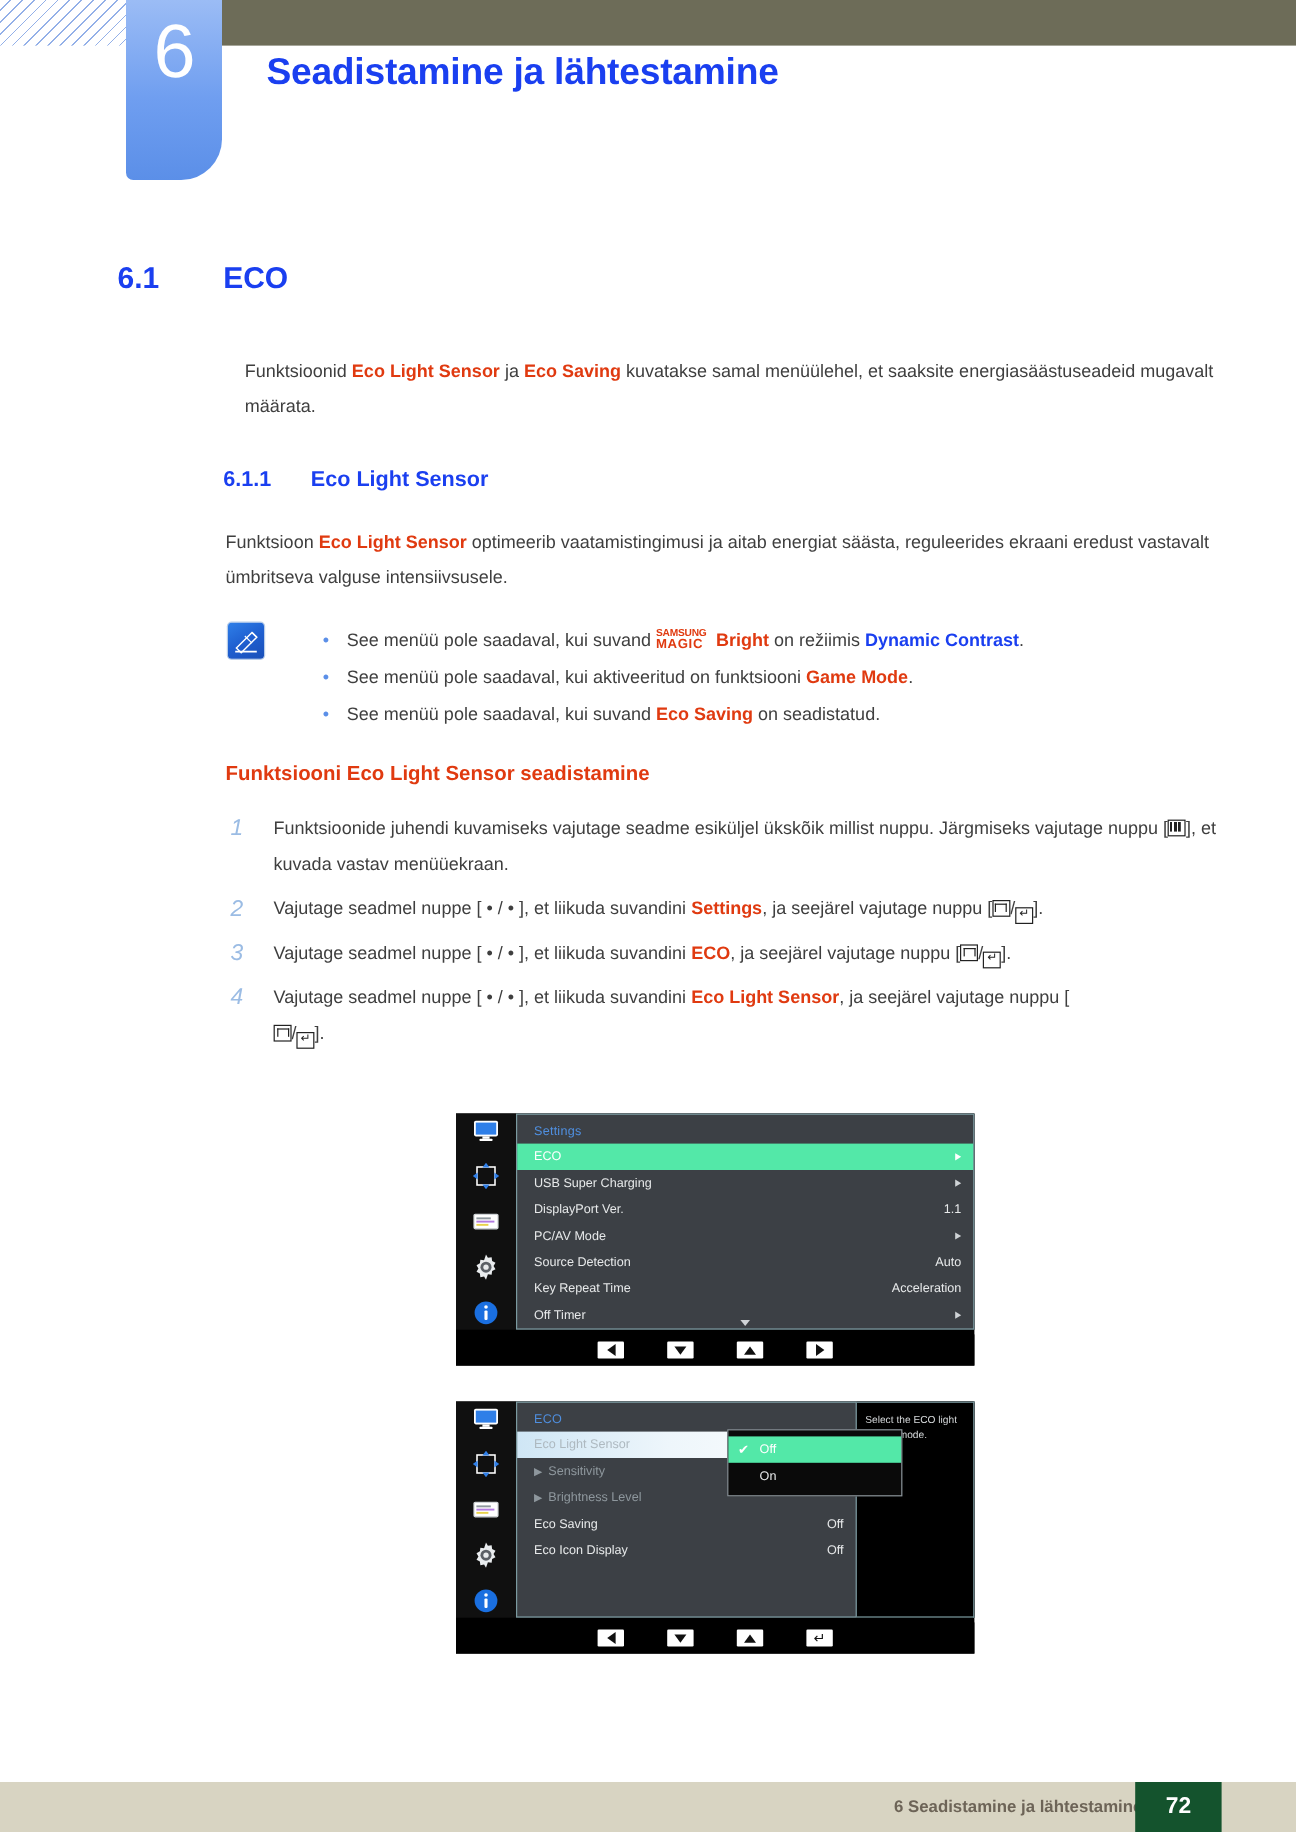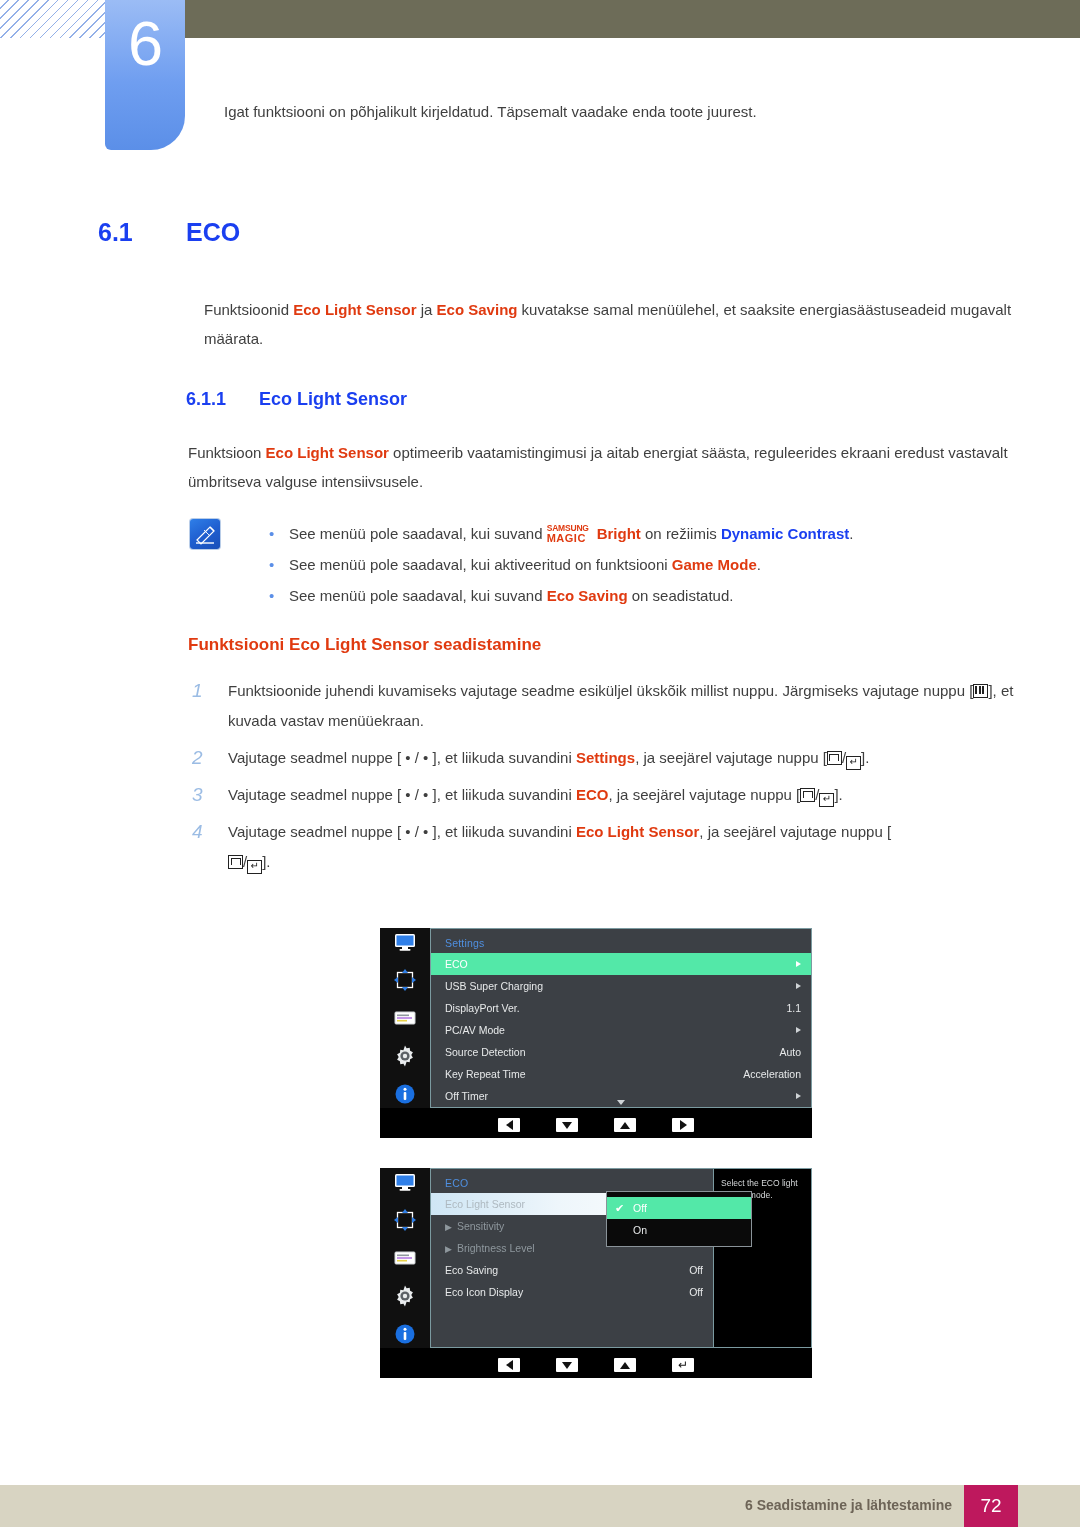--- a/index.html
+++ b/index.html
@@ -389,40 +389,40 @@
   .footer-txt {
     position: absolute;
     right: 128px; top: 12px;
     font-size: 14px;
     font-weight: bold;
     color: #6d6457;
   }
   .page-chip {
     position: absolute;
     right: 62px; top: 0;
-    width: 54px; height: 42px;
-    background: #be185d;
+    width: 72px; height: 42px;
+    background: #14532d;
     color: #ffffff;
     font-size: 19px;
-    font-weight: normal;
+    font-weight: bold;
     display: flex;
     align-items: center;
     justify-content: center;
   }
 </style>
 </head>
 <body>
 
 <div class="header-wrap">
   <div class="hatch"></div>
   <div class="khaki-bar"></div>
   <div class="chapter-tab">
     <div class="chapter-num">6</div>
   </div>
-  <div class="chapter-sub">Igat funktsiooni on põhjalikult kirjeldatud. Täpsemalt vaadake enda toote juurest.</div>
+  <div class="chapter-title">Seadistamine ja lähtestamine</div>
 </div>
 
 <div class="h1-row">
   <span class="h1-num">6.1</span>
   <span class="h1-txt">ECO</span>
 </div>
 
 <div class="body-p p1">
   <span>Funktsioonid </span><b class="red">Eco Light Sensor</b><span> ja </span><b class="red">Eco Saving</b><span> kuvatakse samal menüülehel, et saaksite energiasäästuseadeid mugavalt määrata.</span>
 </div>

